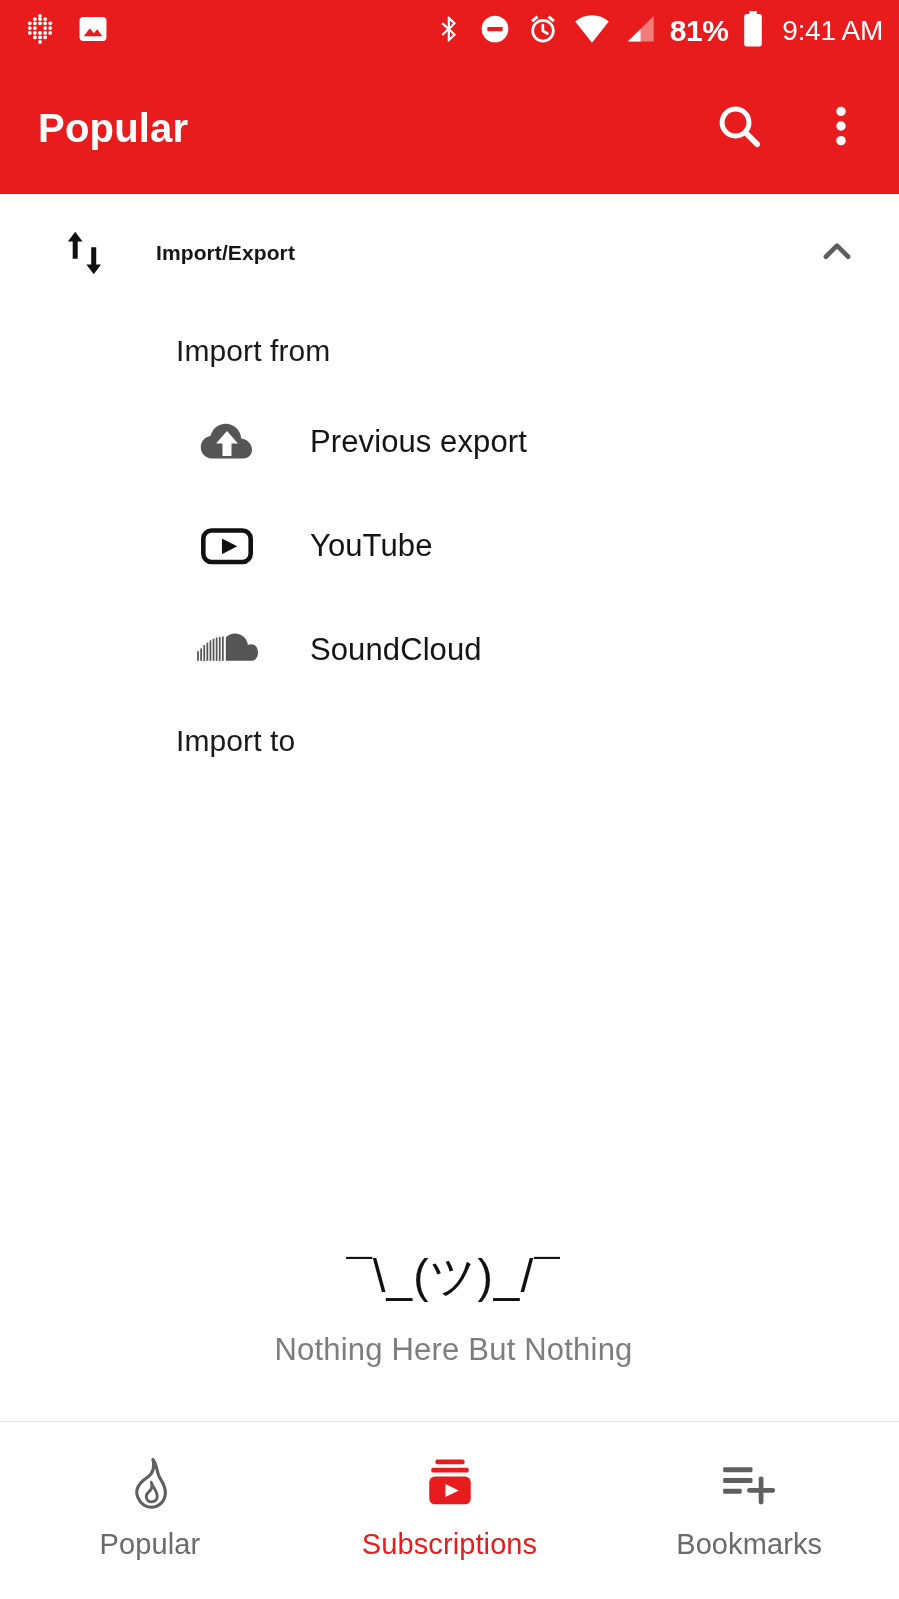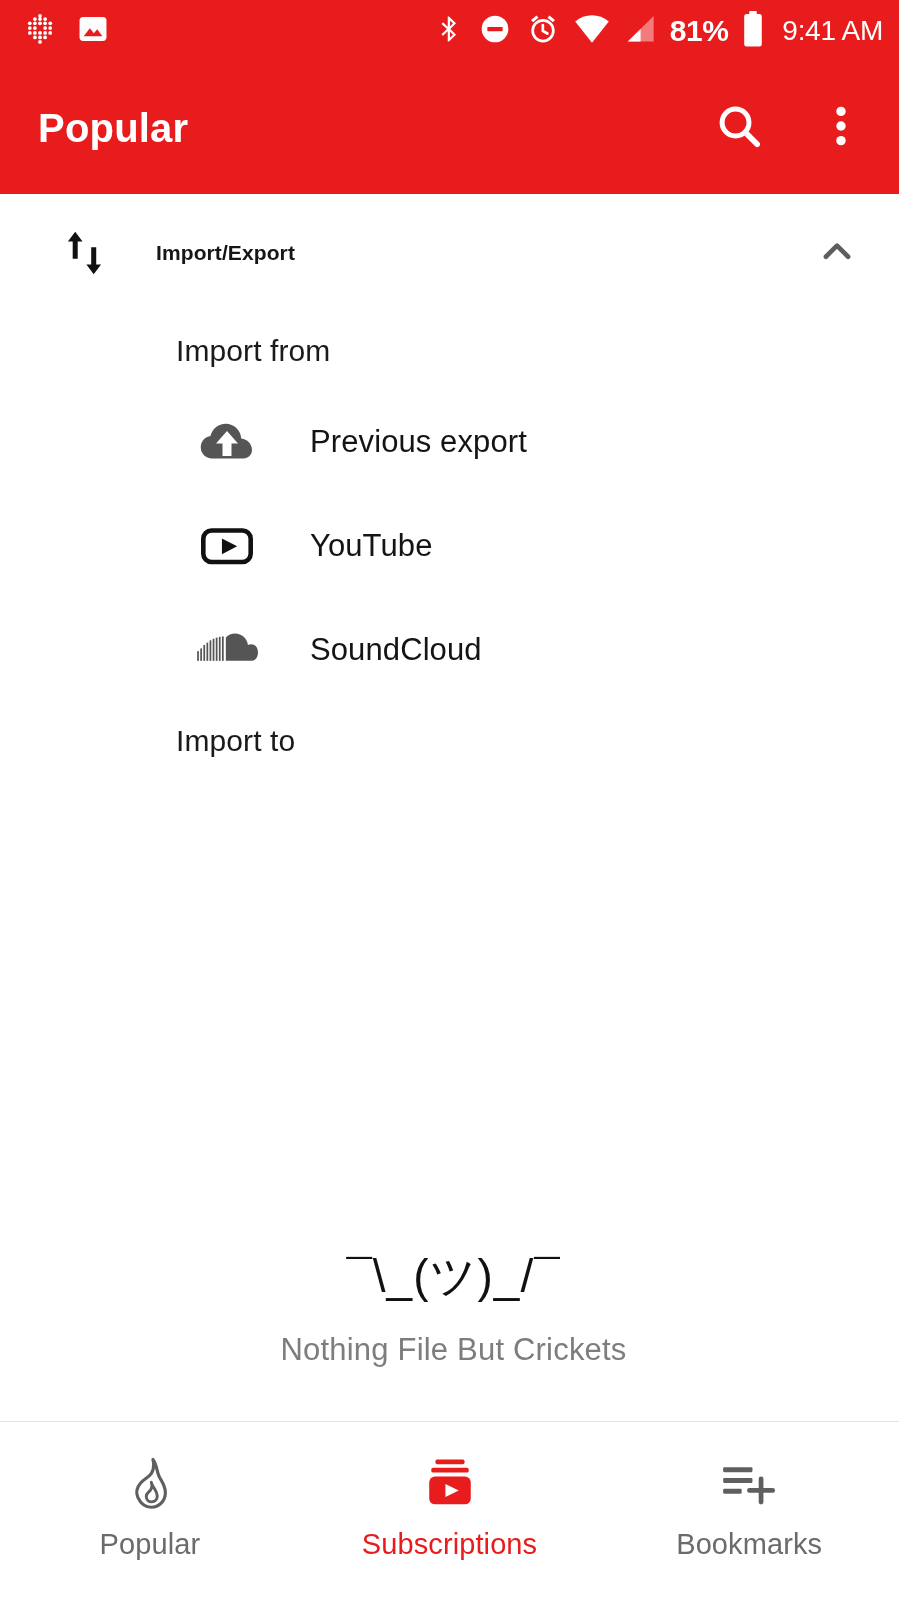--- a/index.html
+++ b/index.html
@@ -386,21 +386,21 @@
         </svg>
       </span>
       <div class="option-label">SoundCloud</div>
     </div>
 
     <div class="section-label">Import to</div>
 
 
     <div class="empty-state">
       <div class="empty-art">¯\_(ツ)_/¯</div>
-      <div class="empty-text">Nothing File But Crickets</div>
+      <div class="empty-text">Nothing Here But Nothing</div>
     </div>
 
   </div>
 
   <div class="bottom-nav">
 
     <div class="nav-item">
       <span class="nav-icon">
         <svg width="50" height="54" viewBox="0 0 24 26">
           <path d="M13.4 1.2 C13.4 1.2 14.6 5.0 12.6 8.0 C11.3 9.9 9.1 10.6 7.4 12.6 C5.6 14.7 5.2 17.3 6.2 19.6 C7.4 22.4 10.0 24.2 12.6 24.2 C16.3 24.2 19.4 21.2 19.4 17.2 C19.4 13.6 17.6 11.8 16.4 9.4 C15.1 6.8 15.4 3.6 13.4 1.2 Z" fill="none" stroke="#5f5f5f" stroke-width="1.5" stroke-linejoin="round"></path>

